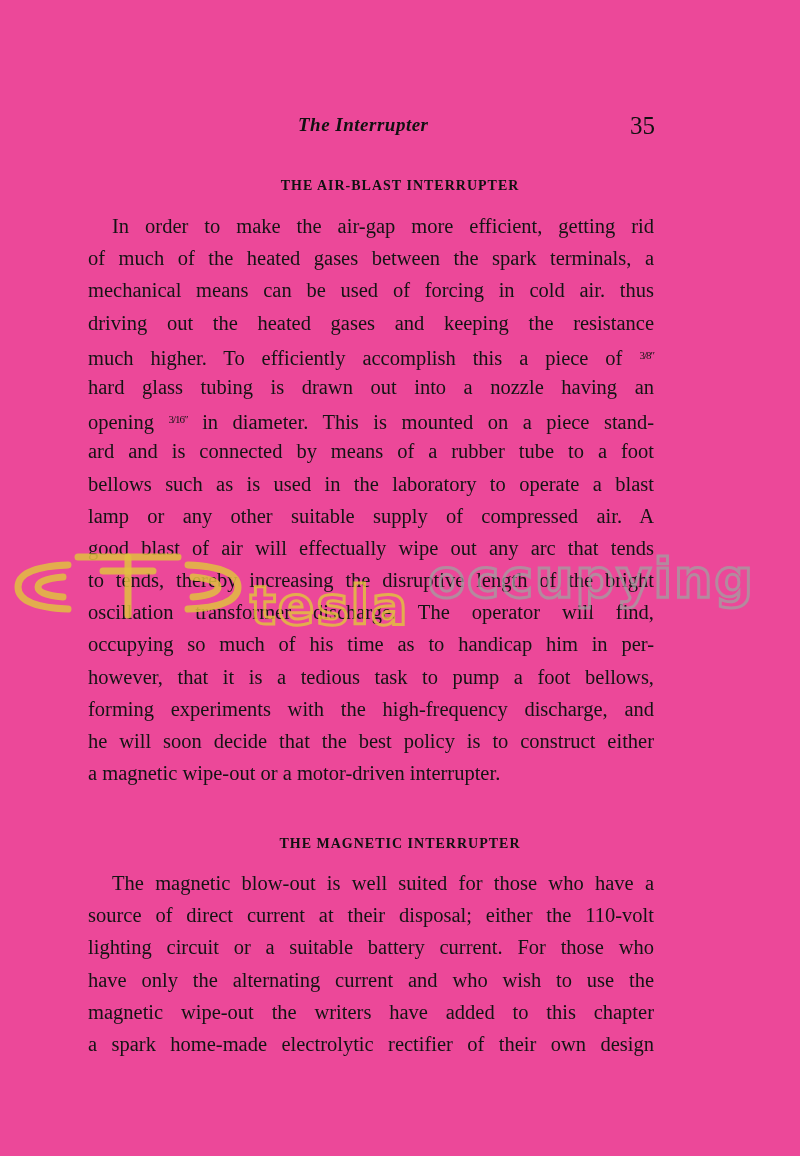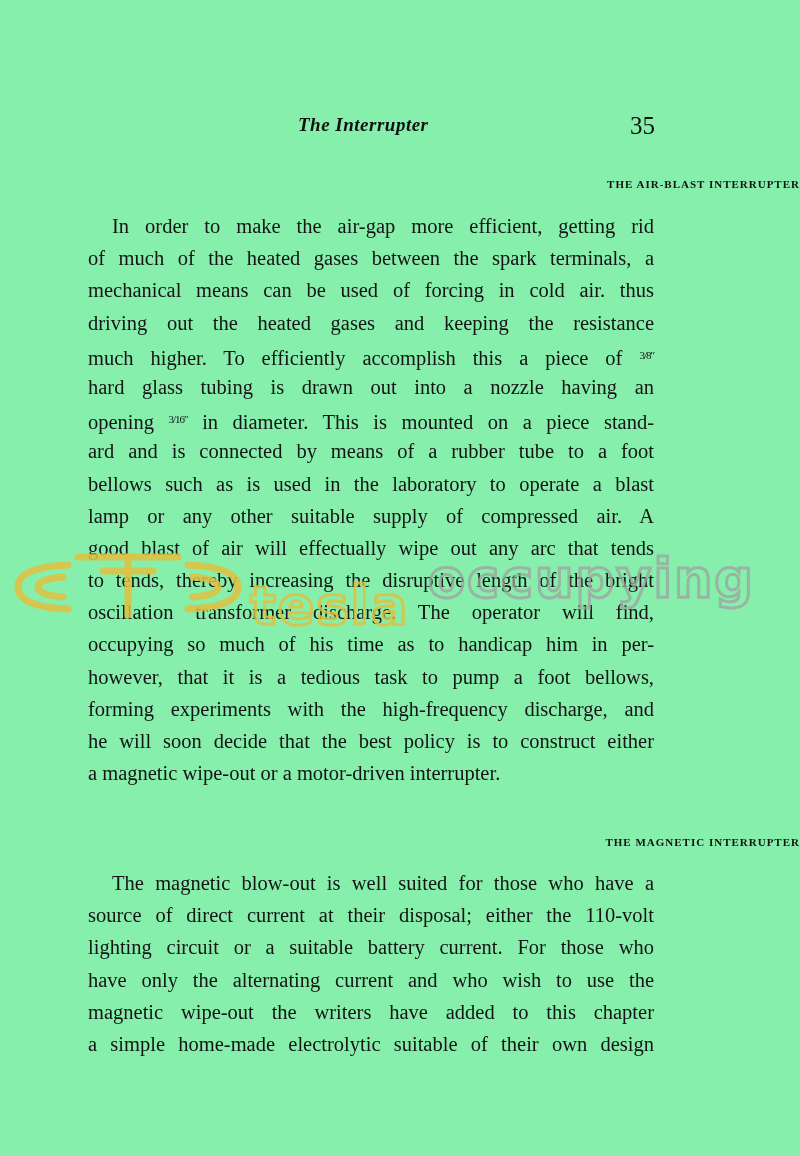--- a/index.html
+++ b/index.html
@@ -1,33 +1,33 @@
 <!DOCTYPE html>
 <html><head>
 <meta charset="utf-8">
 <style>
   html, body { margin: 0; padding: 0; }
   body {
     width: 800px; height: 1156px; background: #ffffff; position: relative; overflow: hidden;
     font-family: "Liberation Serif", "DejaVu Serif", serif; color: #1a1a1a;
   }
-  .page { position: absolute; left: 0; top: 0; width: 800px; height: 1156px; background: #86efac; }
+  .page { position: absolute; left: 0; top: 0; width: 800px; height: 1156px; background: #ec4899; }
   .running-head {
     position: absolute; top: 112px; left: 0; width: 800px; height: 34px;
   }
   .running-title {
     position: absolute; left: 298px; top: 2px; font-style: italic; font-weight: bold;
     font-size: 19px; letter-spacing: 0.5px; color: #111;
   }
   .page-number {
     position: absolute; left: 630px; top: 0; font-size: 25px; color: #111;
   }
   .section-heading {
-    position: absolute; left: 0; width: 800px; text-align: right;
-    font-size: 11px; font-weight: bold; letter-spacing: 1px; color: #111;
+    position: absolute; left: 0; width: 800px; text-align: center;
+    font-size: 14px; font-weight: bold; letter-spacing: 1px; color: #111;
   }
   .para {
     position: absolute; left: 88px; width: 566px;
     font-size: 20.5px; line-height: 32.2px; color: #141414;
   }
   .line { display: block; height: 32.2px; white-space: nowrap; text-align: justify; text-align-last: justify; }
   .line.last { text-align-last: left; }
   .line.indent { padding-left: 24px; }
   .frac { font-size: 11px; vertical-align: 6px; letter-spacing: -1px; }
   .watermark {
@@ -74,21 +74,21 @@
   </div>
 
   <div class="section-heading" style="top:836px;">THE MAGNETIC INTERRUPTER</div>
 
   <div class="para" style="top:867px;">
     <span class="line indent">The magnetic blow-out is well suited for those who have a</span>
     <span class="line">source of direct current at their disposal; either the 110-volt</span>
     <span class="line">lighting circuit or a suitable battery current.  For those who</span>
     <span class="line">have only the alternating current and who wish to use the</span>
     <span class="line">magnetic wipe-out the writers have added to this chapter</span>
-    <span class="line">a simple home-made electrolytic suitable of their own design</span>
+    <span class="line">a spark home-made electrolytic rectifier of their own design</span>
   </div>
 
   <div class="watermark">
     <svg style="position:absolute;left:8px;top:0;" width="240" height="80" viewBox="0 0 240 80">
       <g fill="none" stroke="rgba(226,192,64,0.85)" stroke-width="7" stroke-linecap="round">
         <path d="M60 20 Q10 22 10 42 Q10 62 60 64"></path>
         <path d="M180 20 Q230 22 230 42 Q230 62 180 64"></path>
         <path d="M55 32 Q30 34 30 42 Q30 50 55 52"></path>
         <path d="M185 32 Q210 34 210 42 Q210 50 185 52"></path>
         <path d="M70 12 L170 12"></path>

